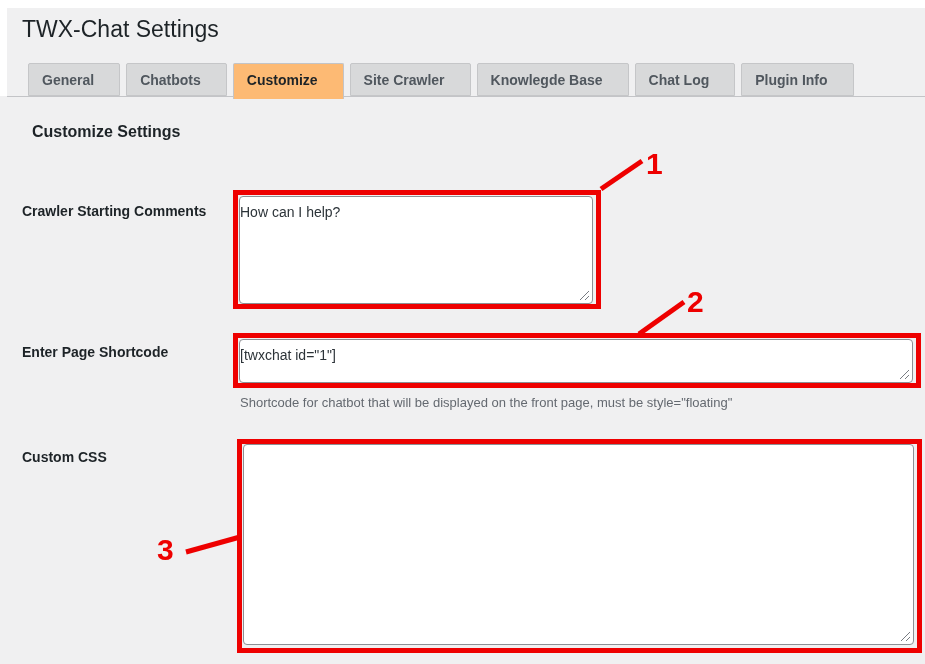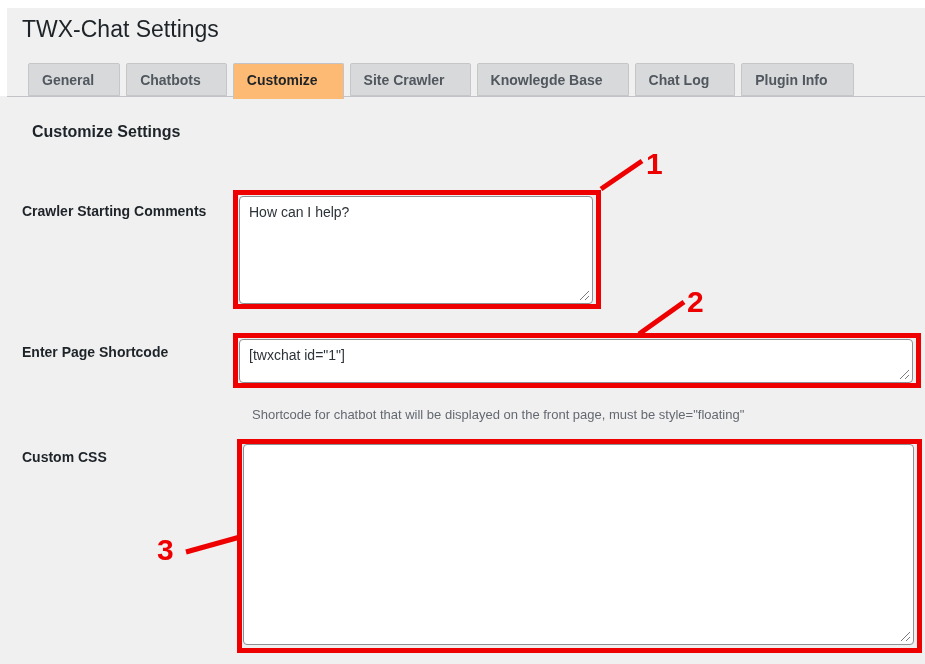--- a/index.html
+++ b/index.html
@@ -44,29 +44,29 @@
   #label-2 { top:344px; }
   #label-3 { top:449px; }
 
   .ta-wrap { position:absolute; }
   #wrap-1 { left:239px; top:196px; width:354px; height:108px; }
   #wrap-2 { left:239px; top:339px; width:674px; height:44px; }
   #wrap-3 { left:243px; top:444px; width:671px; height:201px; }
   .ta-wrap textarea {
     display:block; width:100%; height:100%; box-sizing:border-box;
     background:#fff; border:1px solid #8c8f94; border-radius:4px;
-    padding:6px 9px; margin:0; resize:none; outline:none;
+    padding:6px 0; margin:0; resize:none; outline:none;
     font-family:"Liberation Sans", sans-serif; font-size:14px; color:#2c3338; line-height:18px;
     overflow:hidden;
   }
   .resize-grip { position:absolute; right:3px; bottom:3px; width:11px; height:11px; pointer-events:none; }
   .resize-grip line { stroke:#787c82; stroke-width:1; }
 
   .field-help {
-    position:absolute; left:240px; top:395px; margin:12px;
+    position:absolute; left:240px; top:395px; margin:0;
     font-size:13px; color:#646970;text-align:right;
   }
 
   .ann-box {
     position:absolute; box-sizing:border-box; border:5px solid #ee0000;
     z-index:8; pointer-events:none;
   }
   #ann-box-1 { left:233px; top:190px; width:368px; height:119px; }
   #ann-box-2 { left:233px; top:333px; width:688px; height:55px; }
   #ann-box-3 { left:237px; top:439px; width:685px; height:214px; }

